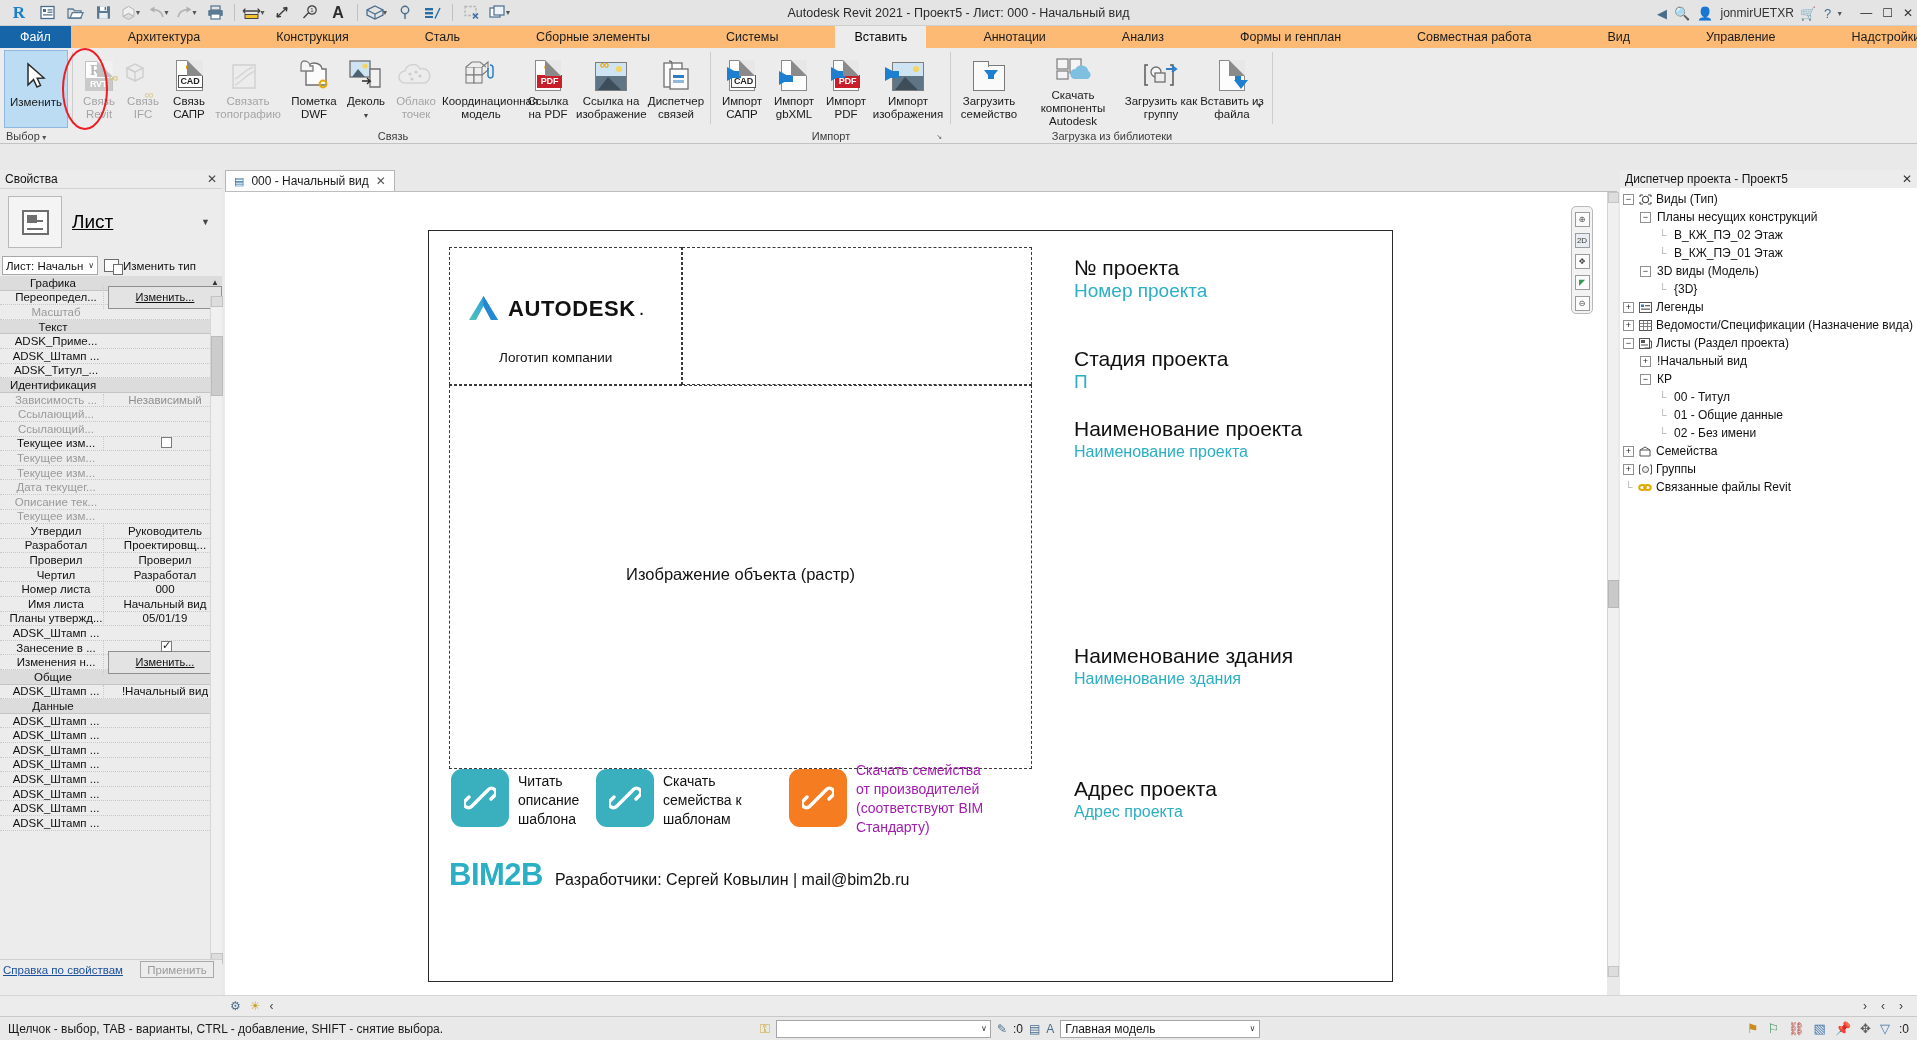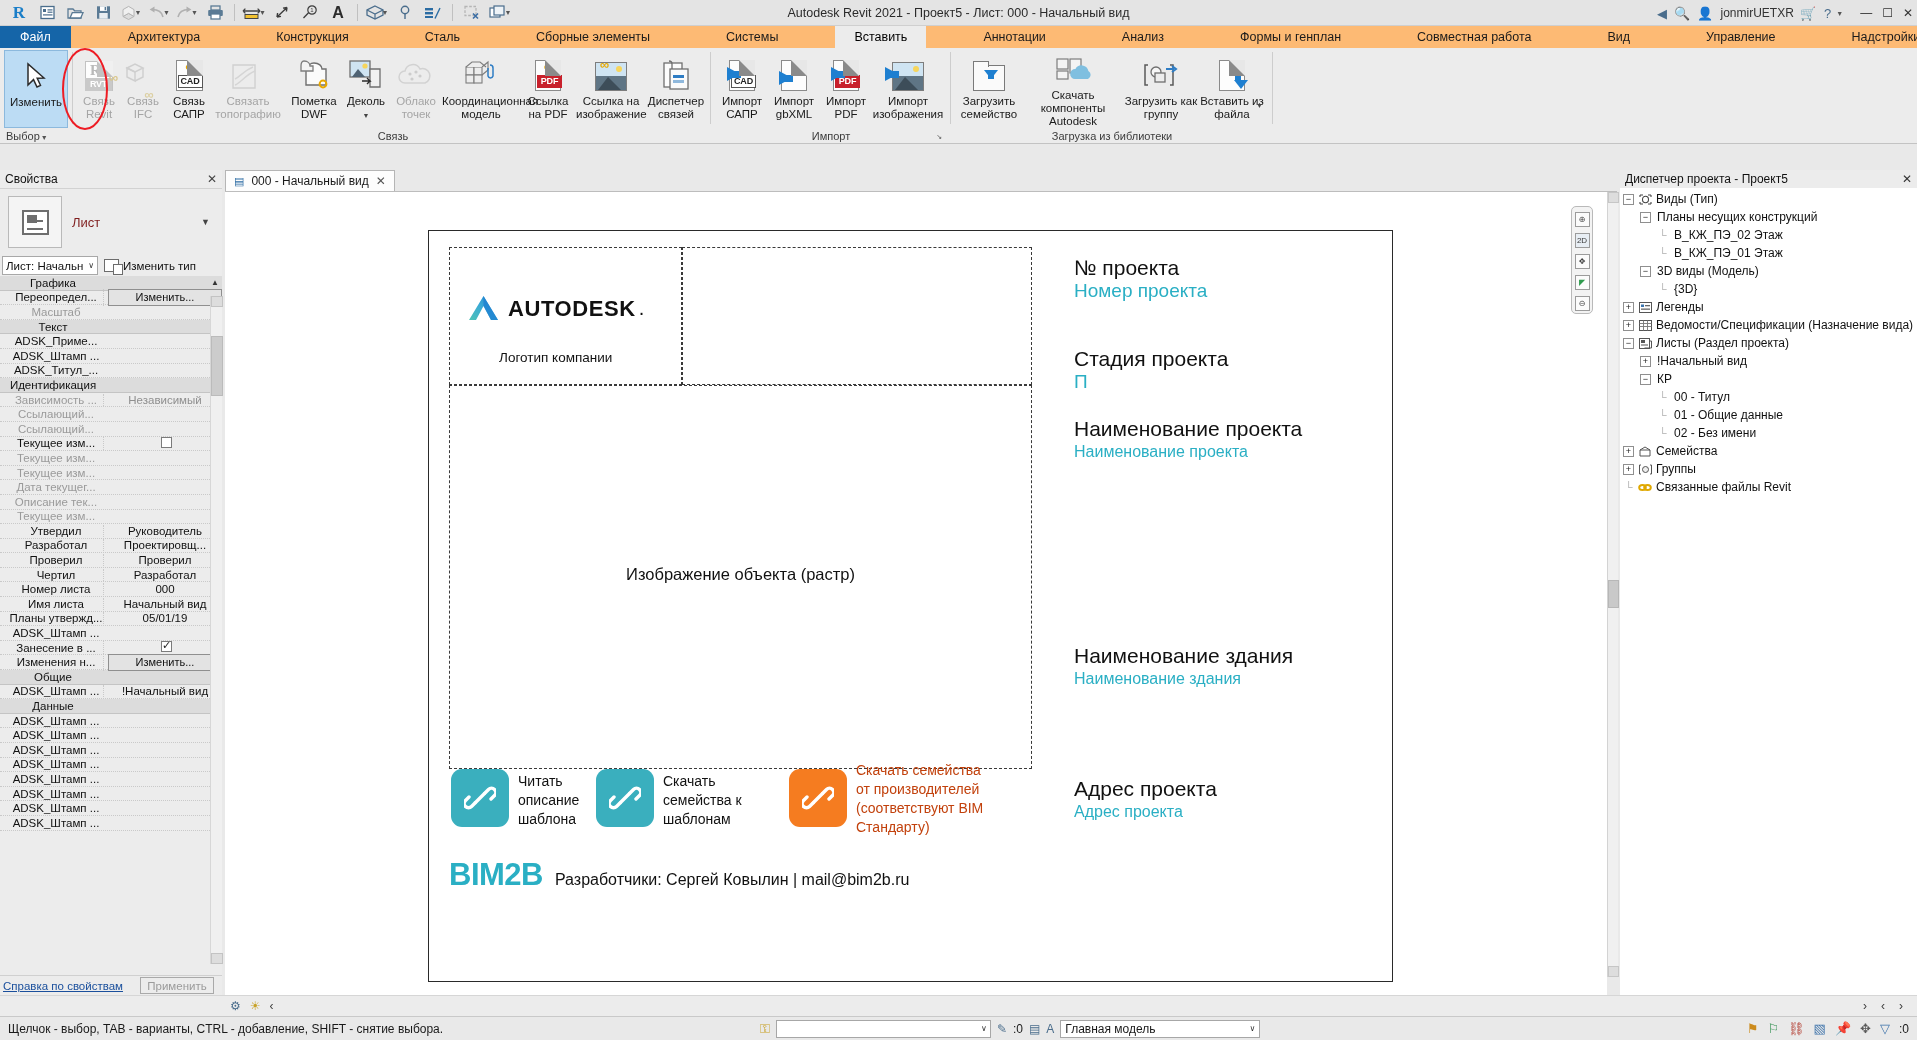--- a/index.html
+++ b/index.html
@@ -138,21 +138,21 @@
     height:66px; display:flex; align-items:center; gap:10px; padding:7px 8px; background:#ececec;
   }
   .prop-type .thumb {
     width:54px; height:52px; border:1px solid #b9b9b9; background:#f4f4f4;
     display:flex; align-items:center; justify-content:center;
   }
   .sheeticon{width:27px;height:25px;border:2.4px solid #6e6e6e;position:relative;background:#fff;}
   .sheeticon:before{content:"";position:absolute;left:3px;top:3px;width:10px;height:8px;background:#6e6e6e;}
   .sheeticon:after{content:"";position:absolute;left:3px;bottom:3px;width:16px;height:6px;
     border-top:2px solid #6e6e6e;border-bottom:2px solid #6e6e6e;}
-  .prop-type .tname { font-size:13px; color:#7f1d1d; }
+  .prop-type .tname { font-size:19px; color:#000000;text-decoration:underline; }
   .prop-type .tcaret { margin-left:auto; font-size:9px; color:#444; padding-right:4px;}
   .prop-sel {
     height:21px; display:flex; align-items:center; gap:0; padding:0 2px; background:#ececec;
   }
   .combo {
     width:96px; height:19px; background:#fff; border:1px solid #a8a8a8;
     display:flex; align-items:center; padding:0 3px; font-size:11.5px; color:#111;
     overflow:hidden; white-space:nowrap;
   }
   .combo .cc { margin-left:auto; font-size:8px; color:#333; }
@@ -172,29 +172,29 @@
     text-overflow:ellipsis;
   }
   .prow.dim .k { color:#9a9a9a; }
   .prow.dim .v { color:#8f8f8f; }
   .prow .v {
     flex:1; border-left:1px dotted #c9c9c9; padding-left:4px; color:#111;
     white-space:nowrap; overflow:hidden;
   }
   .pbtn {
     display:inline-flex;align-items:center;justify-content:center;
-    width:100%; height:17px; background:#e3e3e3; border:1px solid #8f8f8f; font-size:11px;
+    width:100%; height:23px; background:#e3e3e3; border:1px solid #8f8f8f; font-size:11px;text-decoration:underline;
   }
   .pcheck{width:11px;height:11px;border:1px solid #7b7b7b;background:#fff;display:inline-block;
     position:relative;margin-left:2px;}
   .pcheck.on:after{content:"✓";position:absolute;left:0.5px;top:-3px;font-size:11px;color:#222;}
   .props-scroll{position:absolute;right:0;width:12px;top:0;bottom:0;background:#f0f0f0;border-left:1px solid #d7d7d7;}
 
   .props-footer {
-    position:absolute; left:0; bottom:0; width:222px; height:20px; background:#ececec;
+    position:absolute; left:0; bottom:16px; width:222px; height:20px; background:#ececec;
     display:flex; align-items:center; border-top:1px solid #d0d0d0;
   }
   .help-link { color:#1a4f9c; text-decoration:underline; font-size:11.5px; padding-left:3px; }
   .apply-btn {
     margin-left:auto; margin-right:8px; width:74px; height:17px; background:#ececec;
     border:1px solid #a9a9a9; font-size:11.5px; color:#9b9b9b;
     display:flex; align-items:center; justify-content:center;
   }
 
   
@@ -955,21 +955,21 @@
       <div class="linkcard" style="left:360px;top:530px;">
         <div class="linkbox" style="background:#f57c20;margin-top:8px;">
           <svg width="32" height="32" viewBox="0 0 32 32">
               <g stroke="#fff" stroke-width="3.4" fill="none" stroke-linecap="round">
                 <path d="M11 21 7.5 24.5a4.2 4.2 0 0 1-6-6L5 15"></path>
                 <path d="M21 11l3.5-3.5a4.2 4.2 0 0 1 6 6L27 17"></path>
                 <path d="M11.5 20.5 20.5 11.5"></path>
               </g>
             </svg>
         </div>
-        <div class="linktext" style="color:#c2410c;width:132px;">Скачать семейства от производителей (соответствуют BIM Стандарту)</div>
+        <div class="linktext" style="color:#a21caf;width:132px;">Скачать семейства от производителей (соответствуют BIM Стандарту)</div>
       </div>
 
       <div style="position:absolute;left:20px;top:626px;display:flex;align-items:baseline;gap:12px;">
         <span class="bim2b">BIM2B</span>
         <span class="devline">Разработчики: Сергей Ковылин | mail@bim2b.ru</span>
       </div>
     </div>
 
   </div>
 

